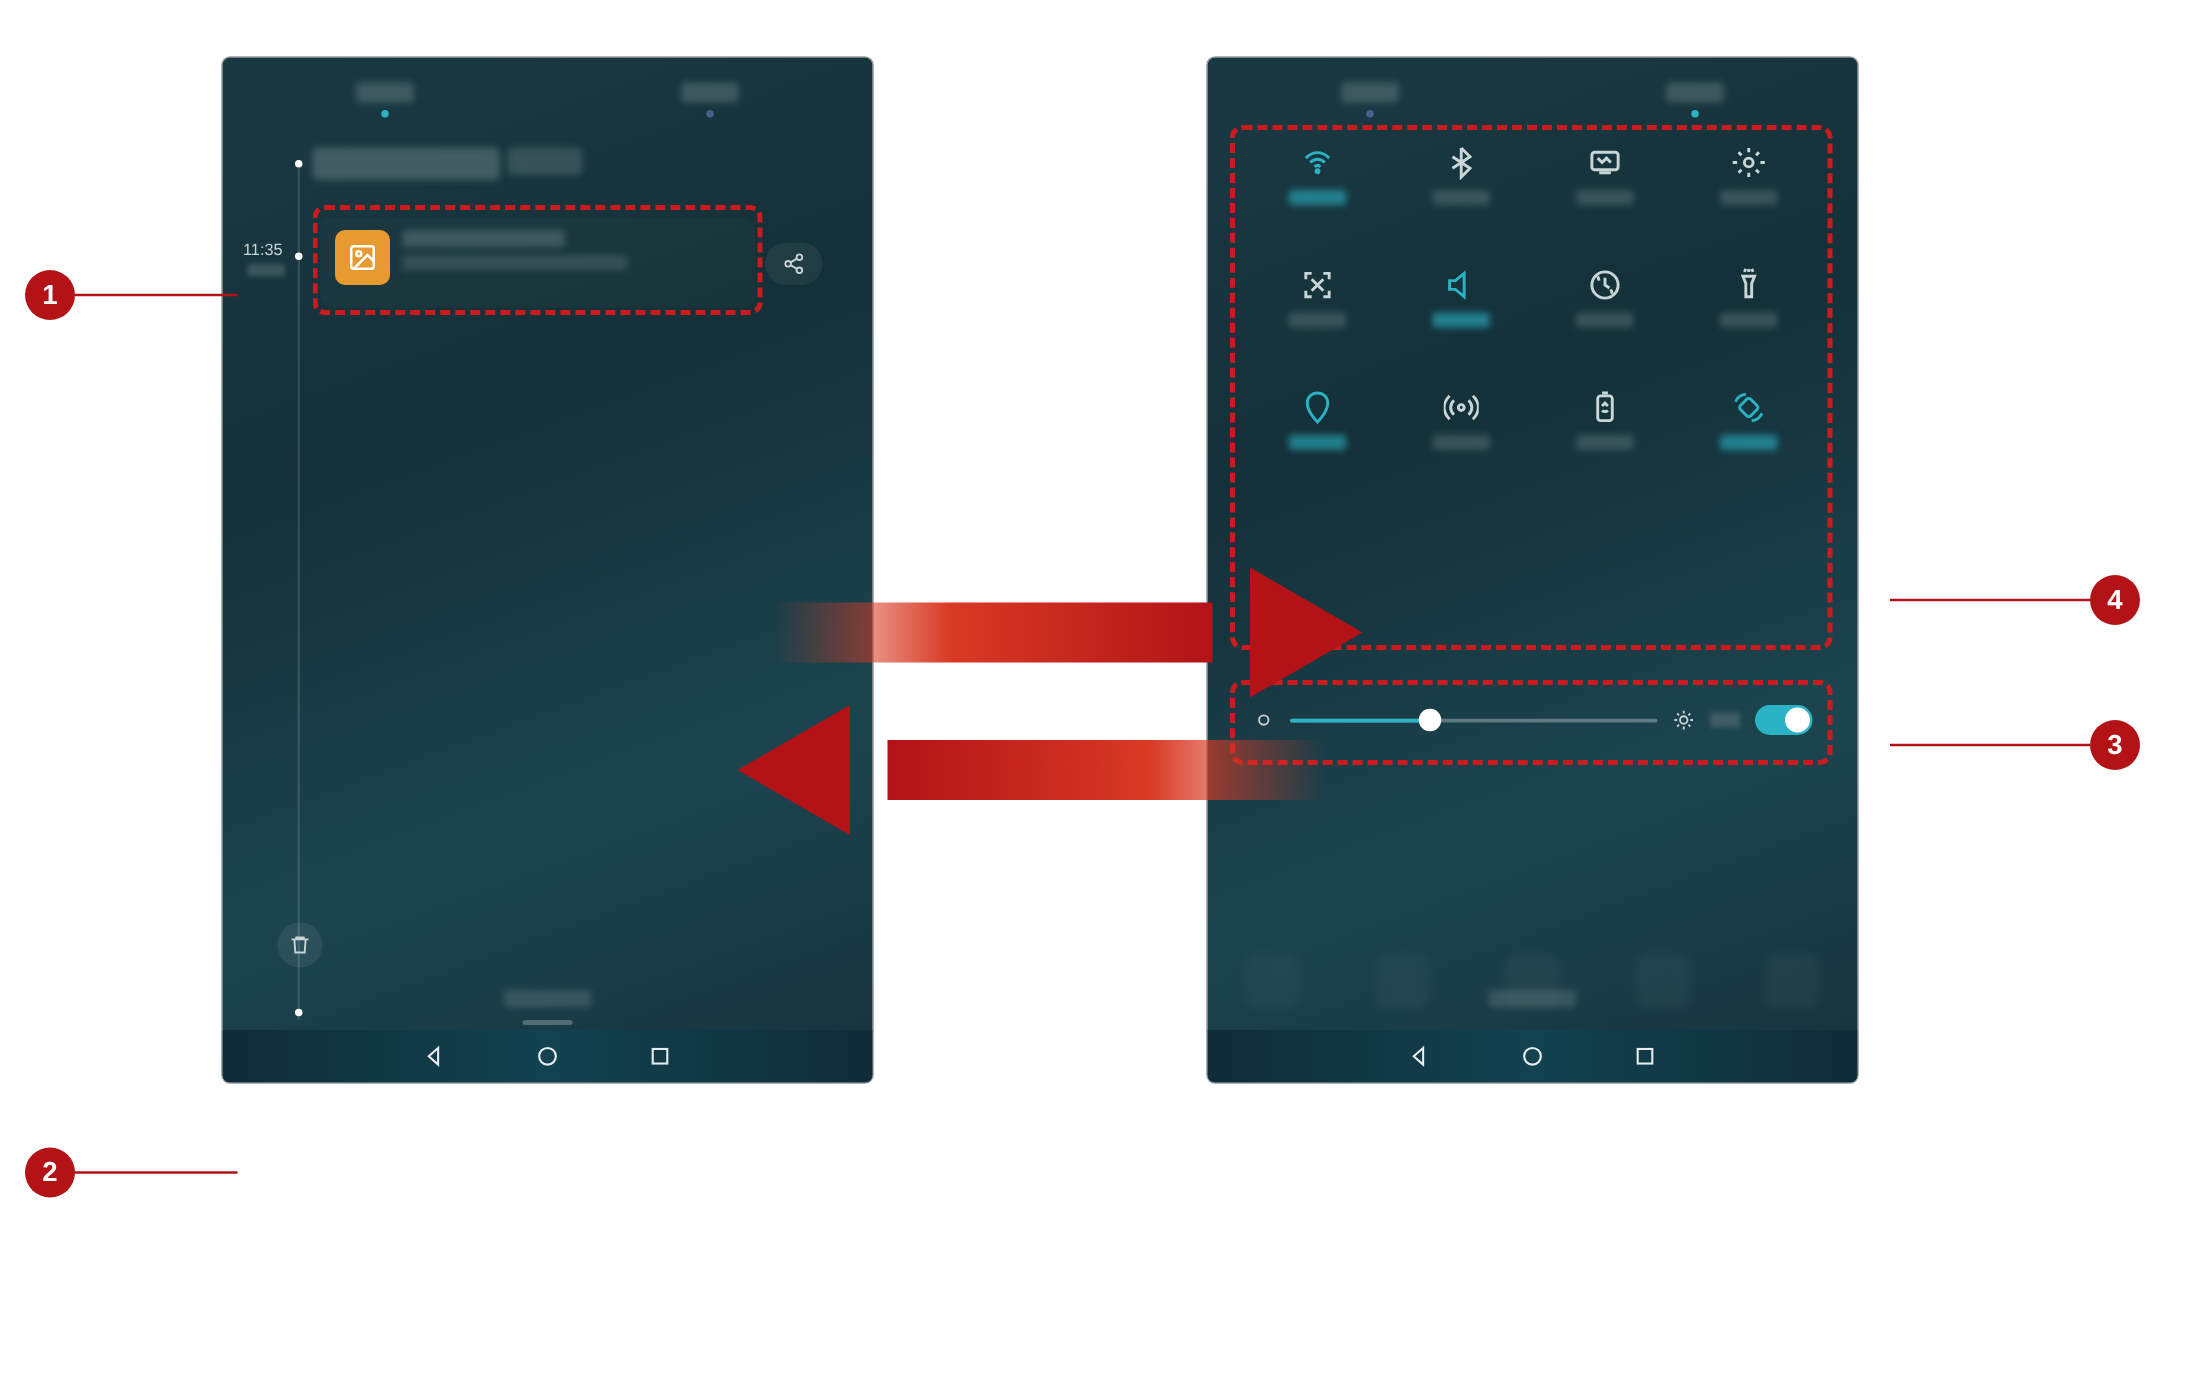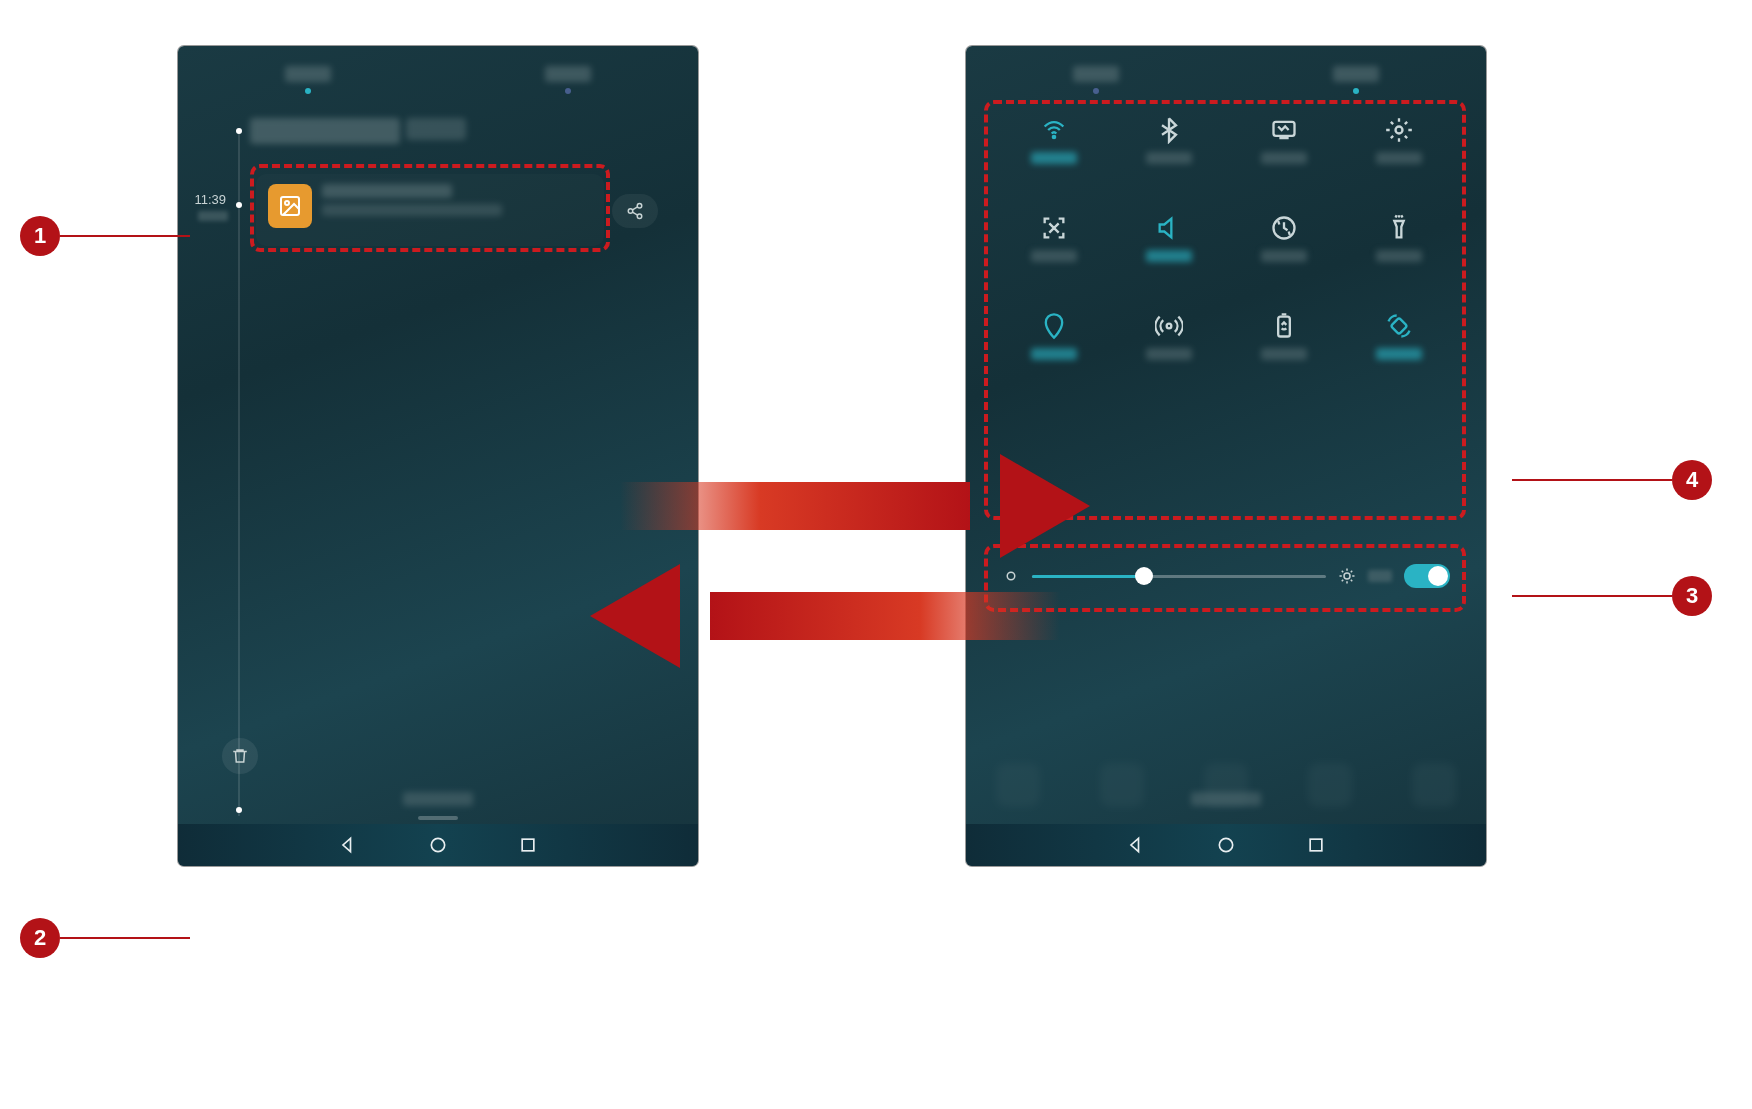--- a/index.html
+++ b/index.html
@@ -130,21 +130,21 @@
           <div class="dot"></div>
         </div>
     </div>
     <div class="timeline">
       <div class="tick t1"></div>
         <div class="tick t2"></div>
         <div class="tick t3"></div>
     </div>
     <div class="bigtime"></div>
     <div class="bigtime2"></div>
-    <div class="tstxt">11:39</div>
+    <div class="tstxt">11:35</div>
     <div class="tstxt2"></div>
 
     <div class="card">
       <div class="appicon">
         <svg viewBox="0 0 24 24">
             <rect x="3" y="3" width="18" height="18" rx="2"></rect>
             <circle cx="9" cy="9" r="2"></circle>
             <path d="M21 15l-5-5L5 21"></path>
           </svg>
       </div>

